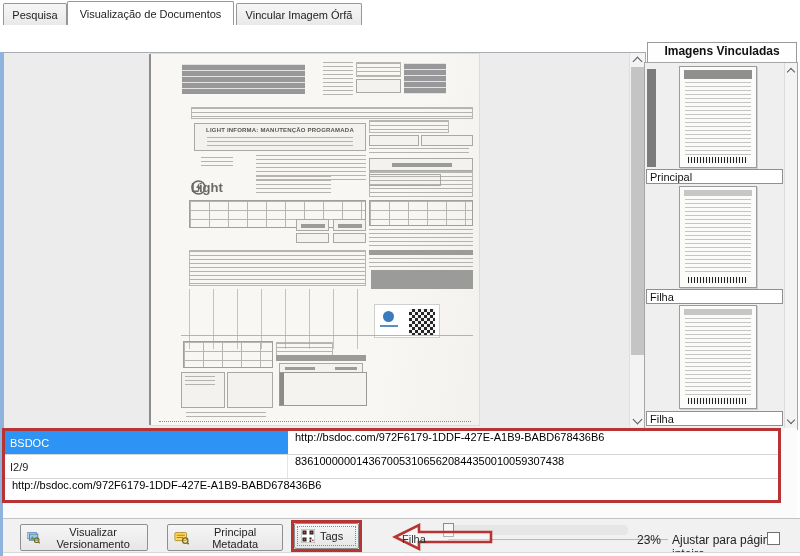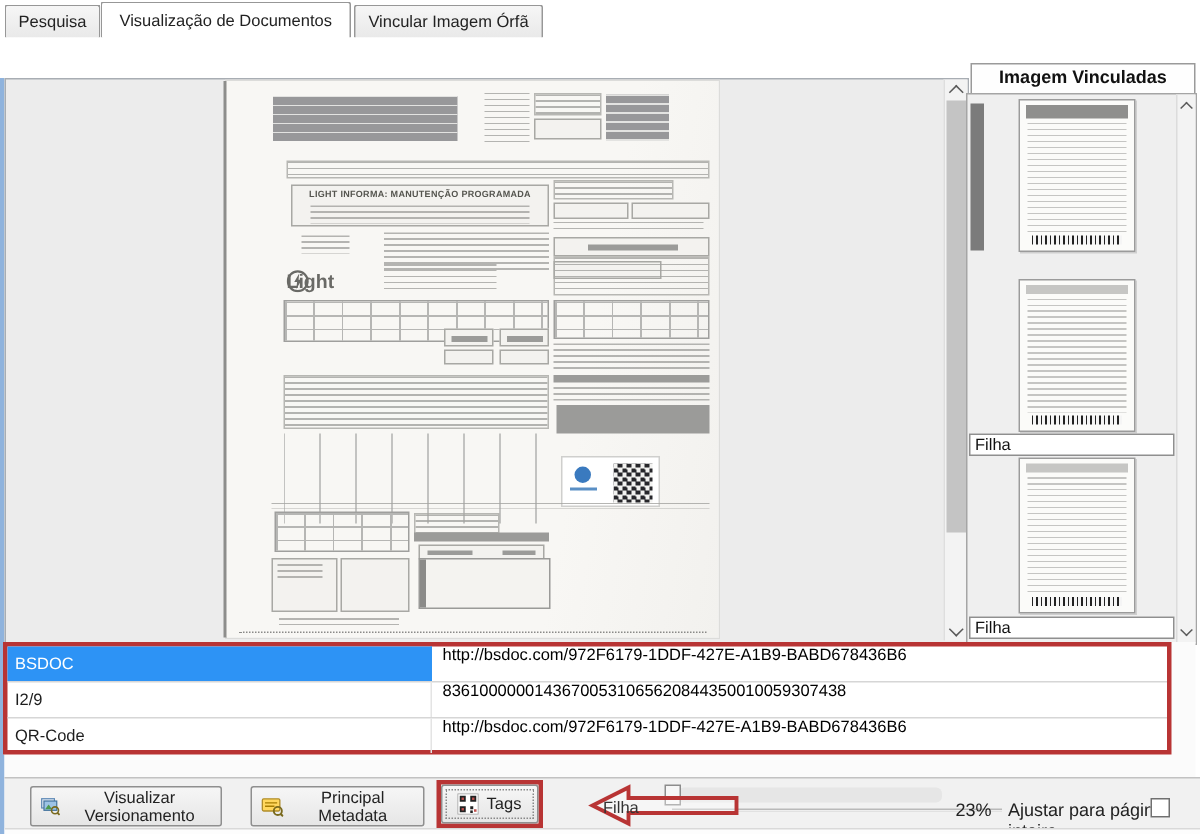--- a/index.html
+++ b/index.html
@@ -84,21 +84,21 @@
   .trow:last-child{border-bottom:none;}
   .tkey{width:283px;height:100%;display:flex;align-items:center;padding-left:5px;
         border-right:1px solid #e4e4e4;box-sizing:border-box;}
   .tval{flex:1;padding-left:7px;color:#000;white-space:nowrap;overflow:hidden;}
   .trow.selected .tkey{background:#2d93f5;color:#fff;border-right-color:#2d93f5;}
 
   
   .footer{position:absolute;left:3px;top:518px;width:797px;height:34px;background:#f1f1f1;
           border-top:1px solid #c2c2c2;}
   .footer *{box-sizing:border-box;}
-  .fbtn{position:absolute;display:flex;align-items:center;justify-content:center;gap:5px;
+  .fbtn{position:absolute;display:flex;align-items:center;justify-content:flex-start;gap:5px;
         background:linear-gradient(#f6f6f6,#e6e6e6);border:1px solid #8f8f8f;border-radius:2px;
         font-family:"Liberation Sans",sans-serif;font-size:11px;color:#222;}
   #btn-vers{left:17px;top:5px;width:128px;height:27px;}
   #btn-meta{left:164px;top:5px;width:116px;height:27px;}
   .tags-annot{position:absolute;left:288px;top:1px;width:71px;height:32px;border:3px solid #b83434;}
   #btn-tags{position:absolute;left:0;top:0;width:65px;height:26px;outline:1px dotted #888;outline-offset:-4px;}
   .zoom-label{position:absolute;left:399px;top:14px;color:#333;z-index:6;}
   .arrow-annot{position:absolute;left:389px;top:2px;width:102px;height:32px;z-index:5;}
   .slider-fill{position:absolute;left:449px;top:6px;width:176px;height:10px;background:#e6e6e6;border-radius:4px;}
   .slider-groove{position:absolute;left:445px;top:20px;width:220px;height:2px;background:#b9b9b9;
@@ -213,29 +213,30 @@
       <div class="sbarrow" style="top:0;">
           <span class="chev up"></span>
         </div>
       <div class="vthumb"></div>
       <div class="sbarrow" style="bottom:0;">
           <span class="chev down"></span>
         </div>
     </div>
   </div>
 
-  <div class="sb-header">Imagem Vinculadas</div>
+  <div class="sb-header">Imagens Vinculadas</div>
   <div class="sb-list">
     <div class="sb-ind"></div>
 
     <div class="thumb" style="top:3px;height:102px;">
       <div class="tband"></div>
       <div class="tpar"></div>
       <div class="tbar"></div>
     </div>
+    <div class="sb-label" style="top:106px;">Principal</div>
 
     <div class="thumb" style="top:123px;height:102px;">
       <div class="tband lt"></div>
       <div class="tpar"></div>
       <div class="tbar"></div>
     </div>
     <div class="sb-label" style="top:226px;">Filha</div>
 
     <div class="thumb" style="top:242px;height:104px;">
       <div class="tband lt"></div>
@@ -258,21 +259,20 @@
   <div class="tags-table">
     <div class="trow selected">
       <div class="tkey">BSDOC</div>
       <div class="tval">http://bsdoc.com/972F6179-1DDF-427E-A1B9-BABD678436B6</div>
     </div>
     <div class="trow">
       <div class="tkey">I2/9</div>
       <div class="tval">83610000001436700531065620844350010059307438</div>
     </div>
     <div class="trow">
-      <div class="tkey">QR-Code</div>
       <div class="tval">http://bsdoc.com/972F6179-1DDF-427E-A1B9-BABD678436B6</div>
     </div>
   </div>
 
   <div class="footer">
     <button class="fbtn" id="btn-vers">
       <svg width="17" height="15" viewBox="0 0 17 15">
         <rect x="1" y="1" width="11" height="8" fill="#dce6f1" stroke="#5b87b5"></rect>
         <rect x="3" y="3" width="11" height="8" fill="#9dc3e6" stroke="#41719c"></rect>
         <path d="M4 10 7 6l3 4z" fill="#4e9a4e"></path>

